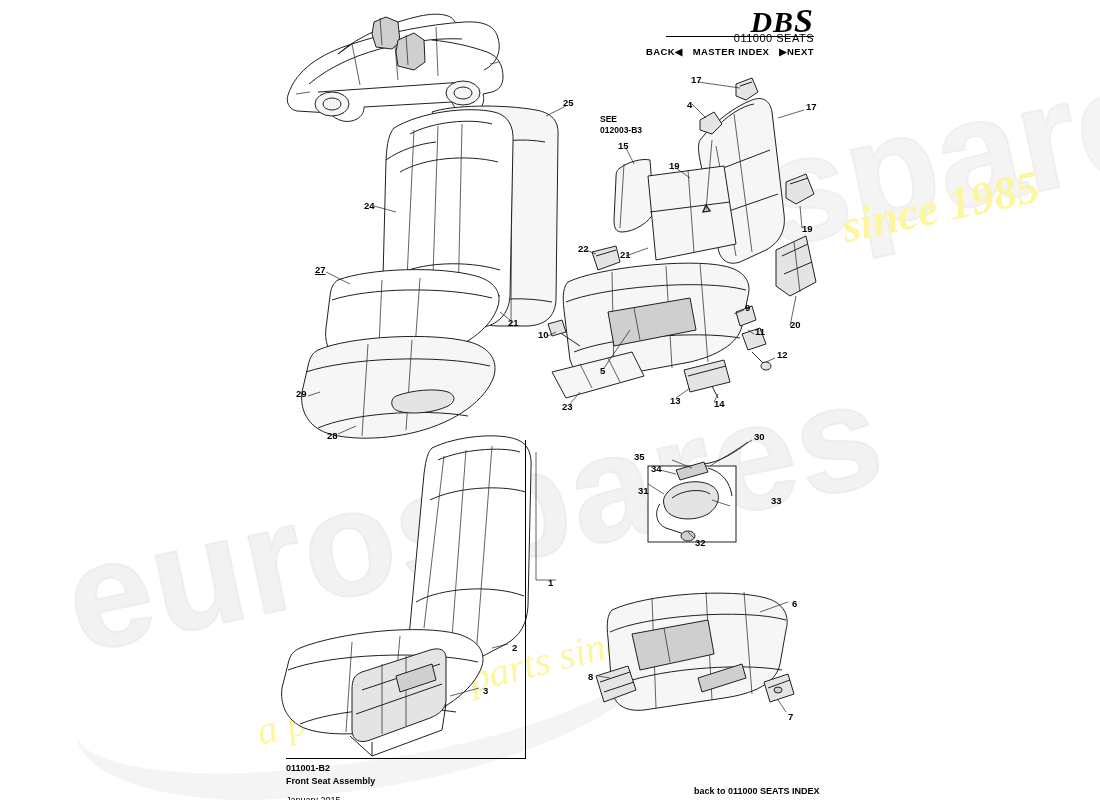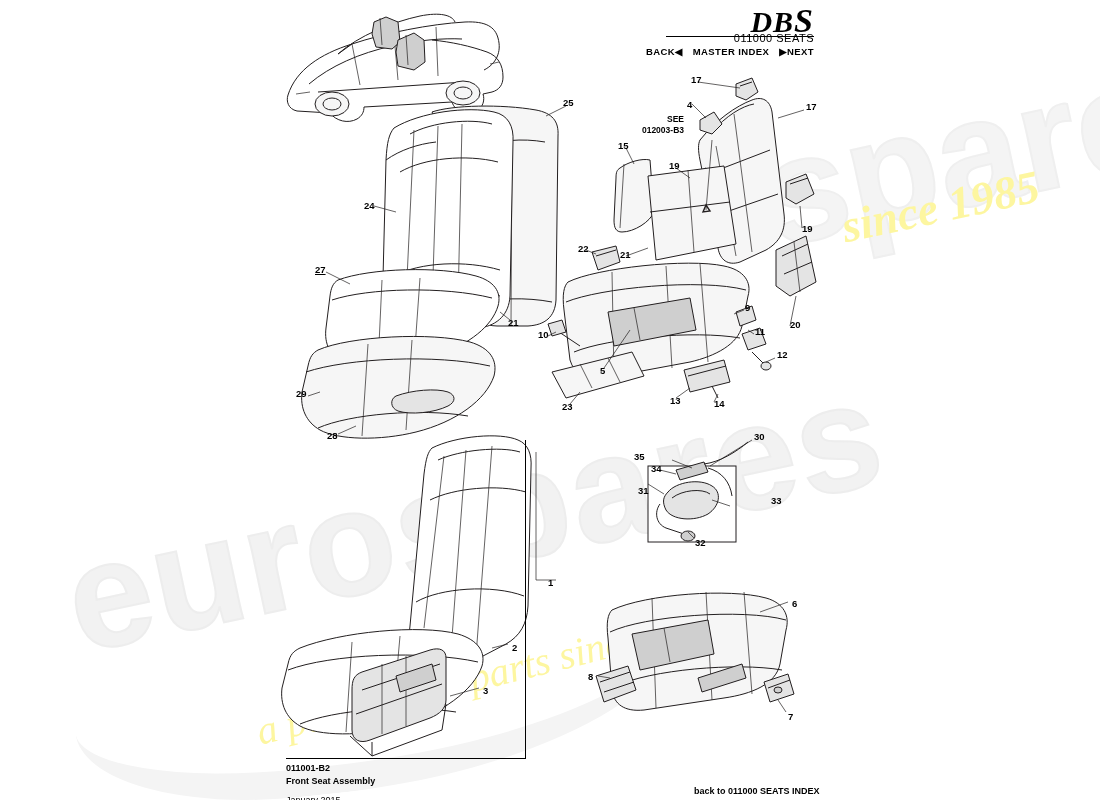--- a/index.html
+++ b/index.html
@@ -83,21 +83,21 @@
   .ln-th{fill:none;stroke:#231f20;stroke-width:1.4;}
   .ln-t{fill:none;stroke:#231f20;stroke-width:.7;}
   .fill-lt{fill:#f6f6f6;stroke:#231f20;stroke-width:1;}
   .fill-md{fill:#e4e4e4;stroke:#231f20;stroke-width:1;}
   .fill-dk{fill:#cfcfcf;stroke:#231f20;stroke-width:1;}
   .fill-w{fill:#ffffff;stroke:#231f20;stroke-width:1;}
   .leader{stroke:#231f20;stroke-width:.7;fill:none;}
 
   
   .cal{position:absolute;font-size:9.5px;font-weight:bold;line-height:1;}
-  .note{position:absolute;font-size:8.5px;font-weight:bold;text-align:right;line-height:1.3;}
+  .note{position:absolute;font-size:8.5px;font-weight:bold;text-align:left;line-height:1.3;}
 </style>
 </head>
 <body>
 
 <div class="page">
 
   <div class="wm wm-swoosh"></div>
   <div class="wm wm-euro">eurospares</div>
   <div class="wm wm-spares">spares</div>
   <div class="wm wm-since">since 1985</div>

